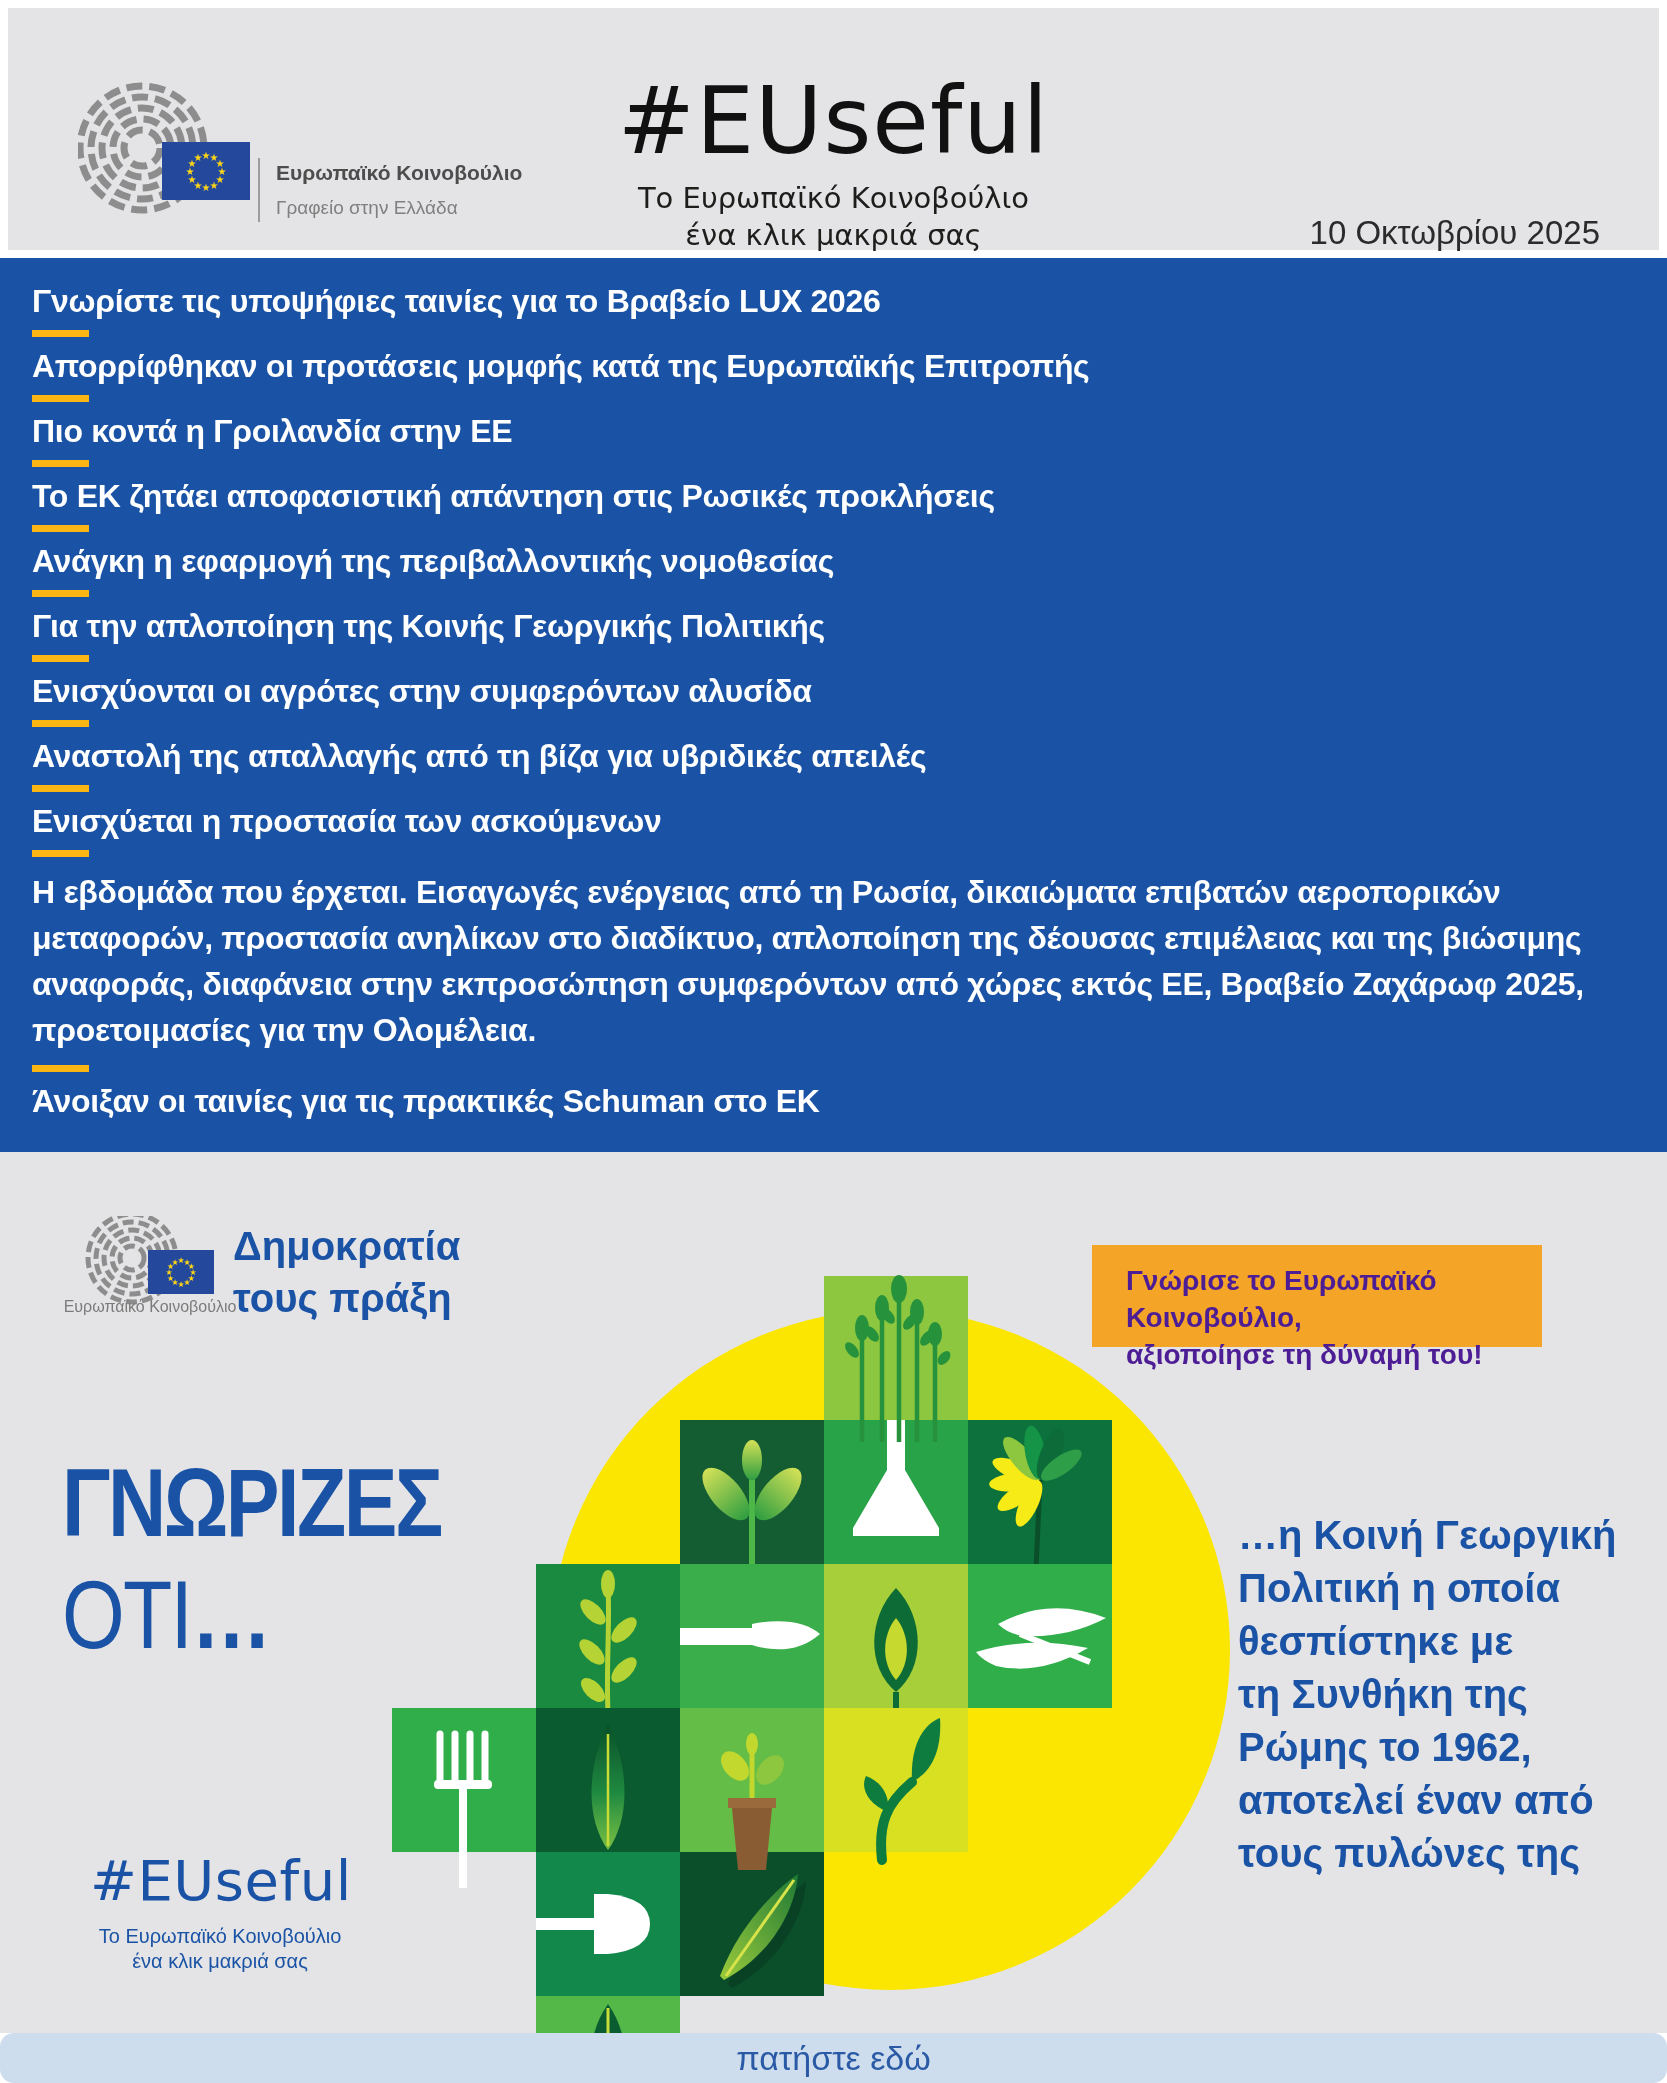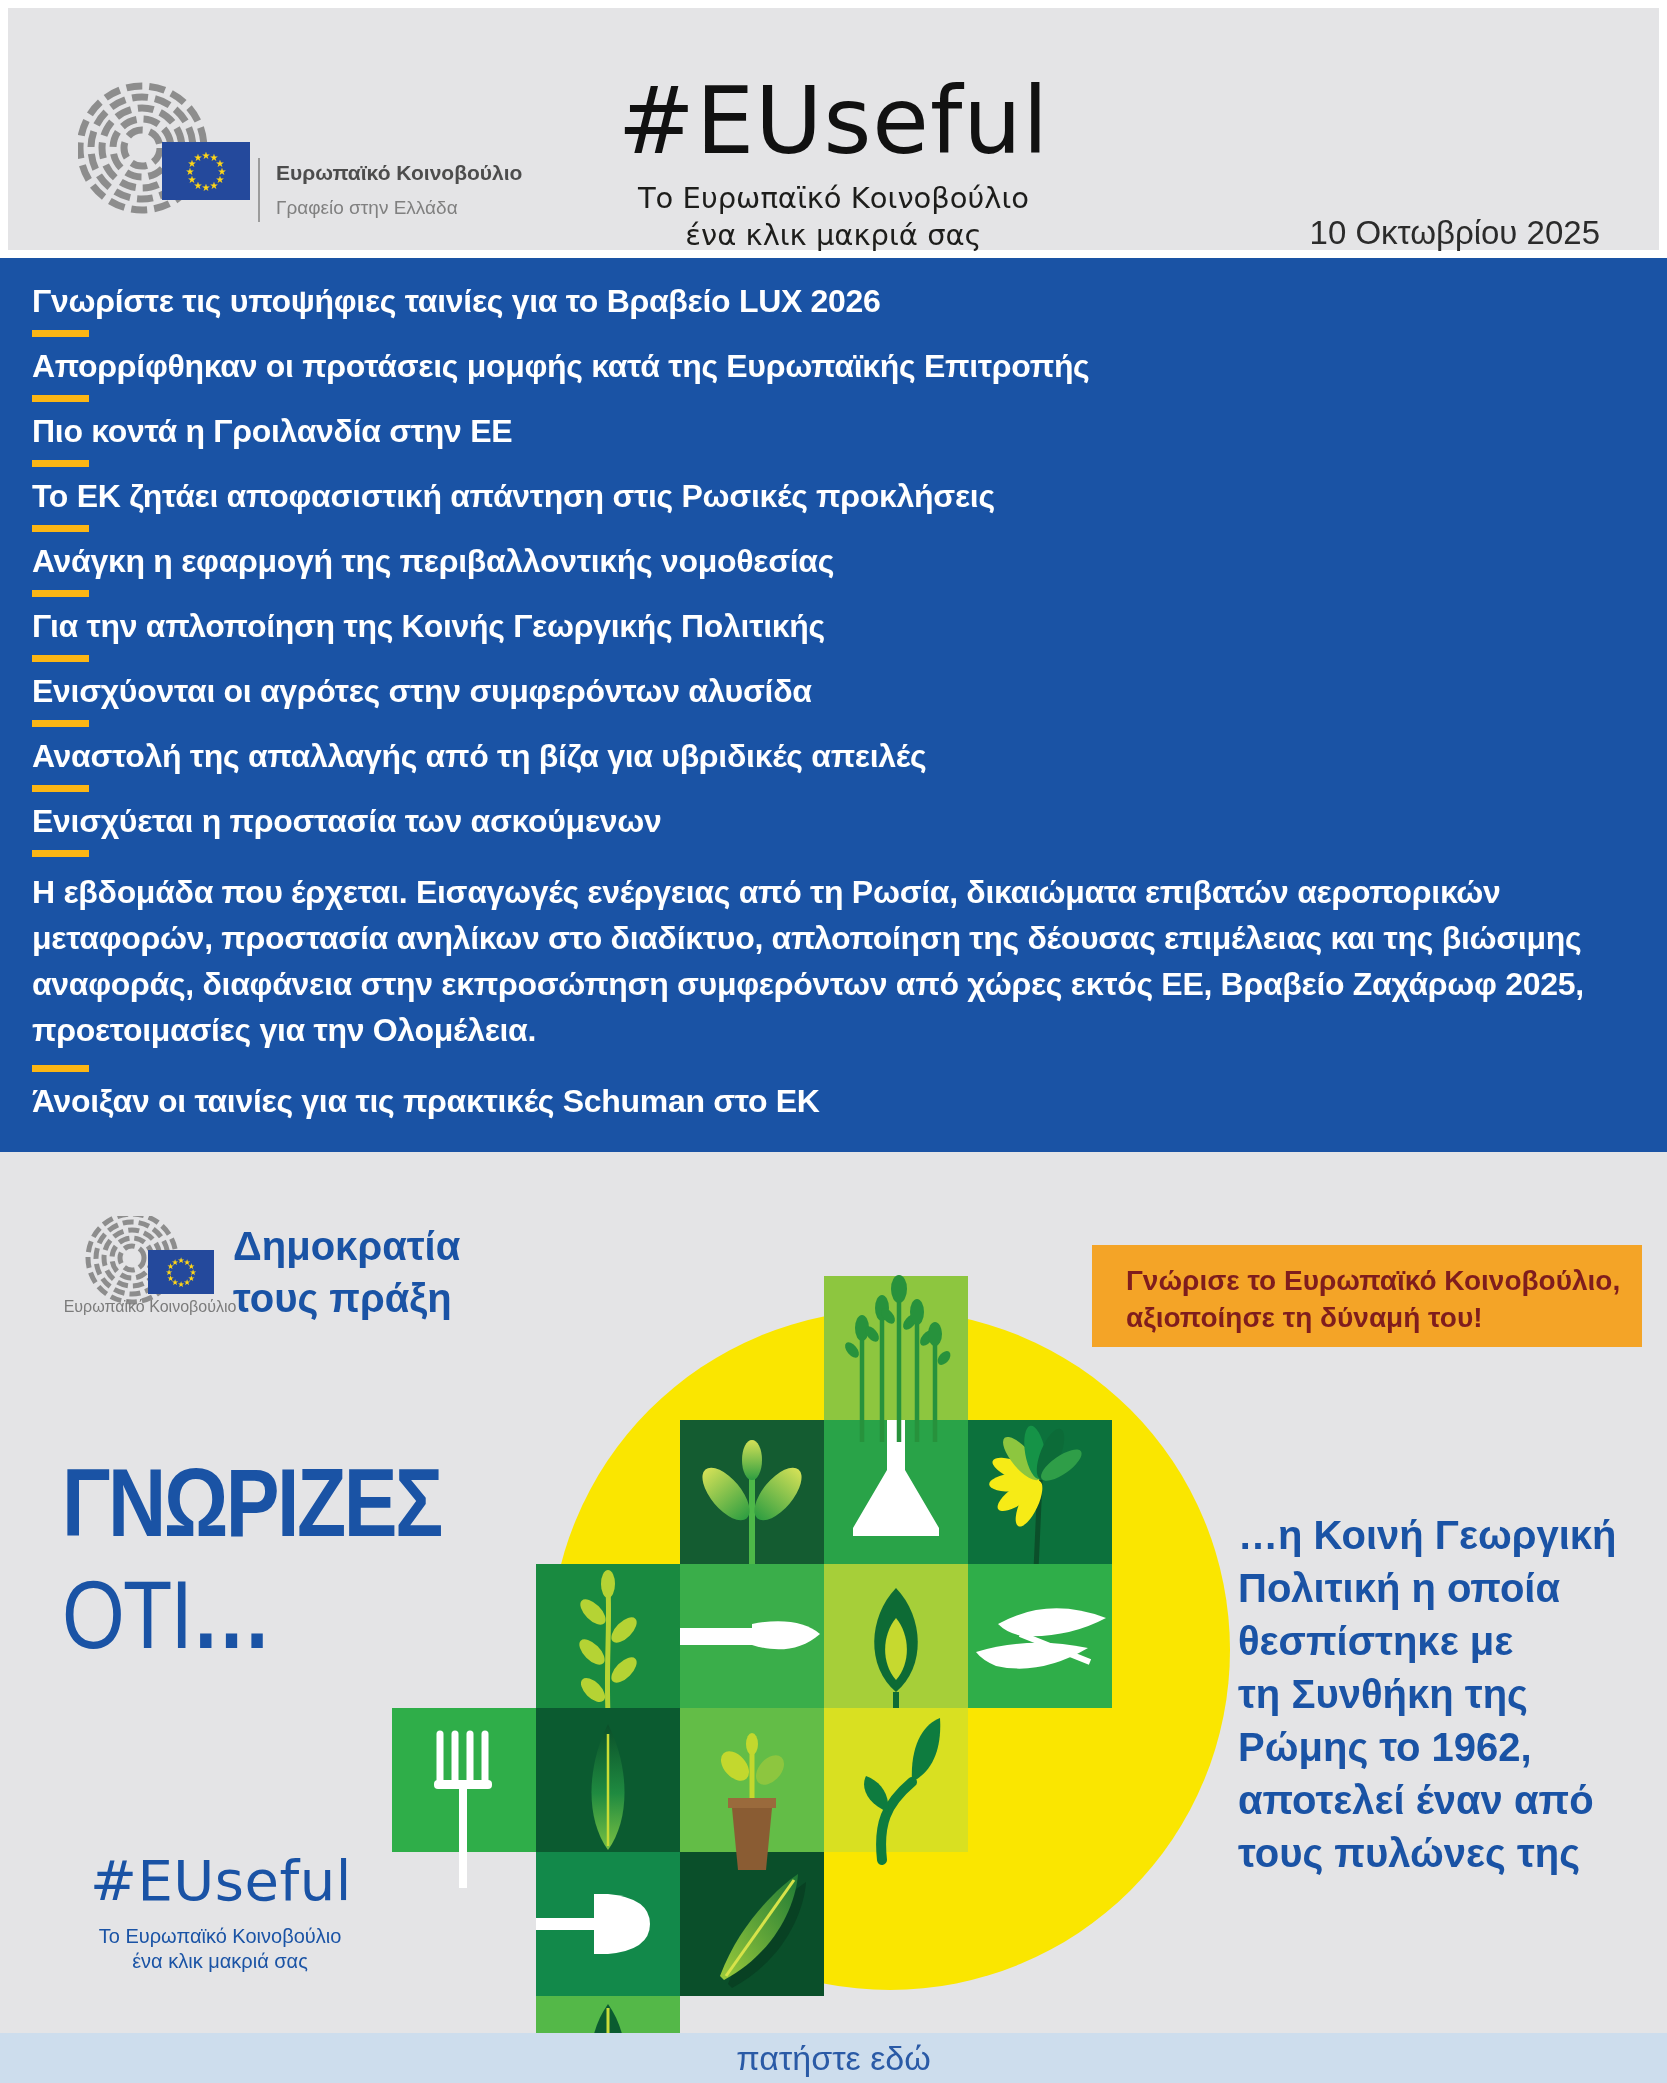--- a/index.html
+++ b/index.html
@@ -25,23 +25,23 @@
         box-sizing:border-box;padding:26px 60px 0 32px;}
   .news-item{color:#ffffff;font-size:32px;line-height:34px;font-weight:700;letter-spacing:-0.3px;}
   .news-para{line-height:46px;}
   .news-sep{width:57px;height:7px;background:#fcb614;margin:12px 0 12px 0;}
 
   
   .lower{position:absolute;left:0;top:1152px;width:1667px;height:881px;background:#e4e4e6;overflow:hidden;}
   .slogan{position:absolute;left:233px;top:68px;font-size:40px;line-height:52px;font-weight:700;color:#1a53a5;}
   .logo-caption{position:absolute;left:55px;top:146px;width:190px;text-align:center;
                 font-size:16px;color:#7b7b7b;}
-  .banner{position:absolute;left:1092px;top:93px;width:550px;height:102px;background:#f4a427;
+  .banner{position:absolute;left:1092px;top:93px;width:450px;height:102px;background:#f4a427;
           box-sizing:border-box;padding:17px 0 0 34px;font-size:28px;line-height:37px;
-          font-weight:700;color:#7f1d1d;}
+          font-weight:700;color:#4c1d95;}
   .know1{position:absolute;left:62px;top:296px;font-size:96px;font-weight:700;color:#1a53a5;
          letter-spacing:-3px;transform:scaleX(0.84);transform-origin:left top;white-space:nowrap;}
   .know2{position:absolute;left:62px;top:408px;font-size:96px;font-weight:400;color:#1a53a5;
          letter-spacing:-2px;transform:scaleX(0.84);transform-origin:left top;white-space:nowrap;}
   .know-dots{font-weight:700;letter-spacing:26px;}
   .fact{position:absolute;left:1238px;top:357px;width:424px;font-size:40px;line-height:53px;
         font-weight:700;color:#1a53a5;}
   .brand{position:absolute;left:90px;top:696px;font-family:"DejaVu Sans",sans-serif;
          font-size:56px;font-weight:400;color:#1a53a5;letter-spacing:0.5px;}
   .brand-sub{position:absolute;left:70px;top:772px;width:300px;text-align:center;
@@ -49,21 +49,21 @@
 
   
   .circle{position:absolute;left:550px;top:158px;width:680px;height:680px;border-radius:50%;
           background:#fae600;z-index:1;}
   .tile{position:absolute;width:144px;height:144px;z-index:2;}
   .tile svg{position:absolute;left:0;top:0;overflow:visible;}
   .tile-over{z-index:3;}
 
   
   .footer{position:absolute;left:0;top:2033px;width:1667px;height:50px;background:#cddded;
-          text-align:center;line-height:50px;font-size:34px;color:#2a5aa6;}
+          text-align:center;line-height:50px;font-size:34px;color:#2a5aa6;border-radius:14px;}
 </style>
 </head>
 <body>
 
 <div class="page">
 
   <svg width="0" height="0" style="position:absolute">
     <defs>
       <linearGradient id="g-lime" x1="0" y1="0" x2="0" y2="1">
         <stop offset="0" stop-color="#d4e157"></stop>

